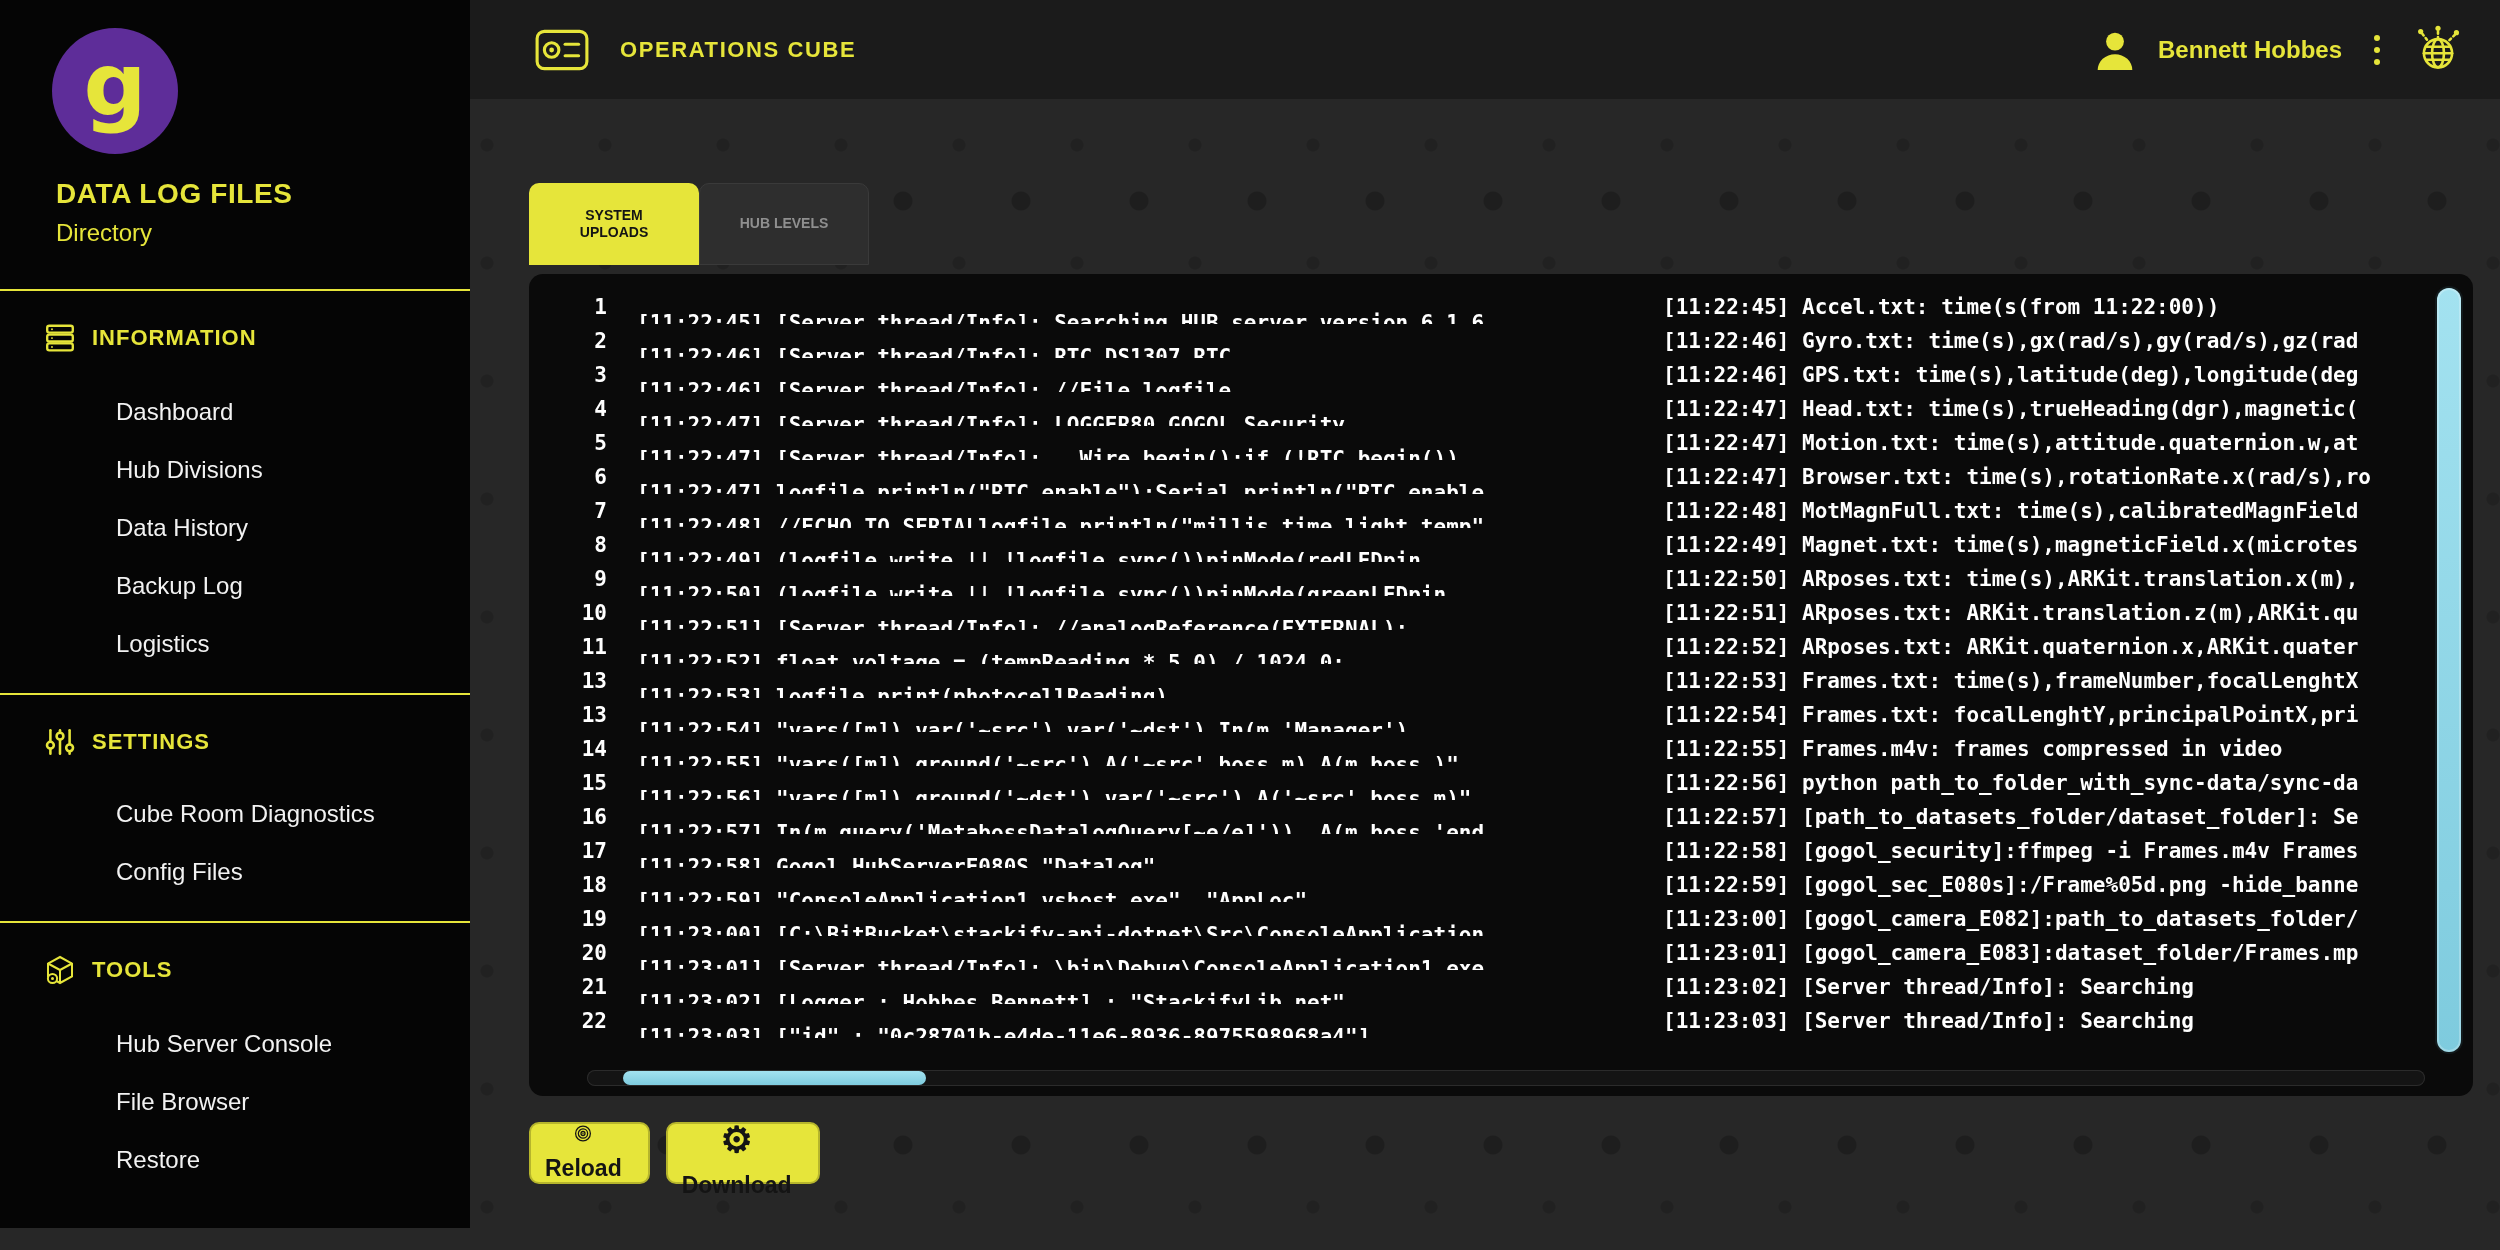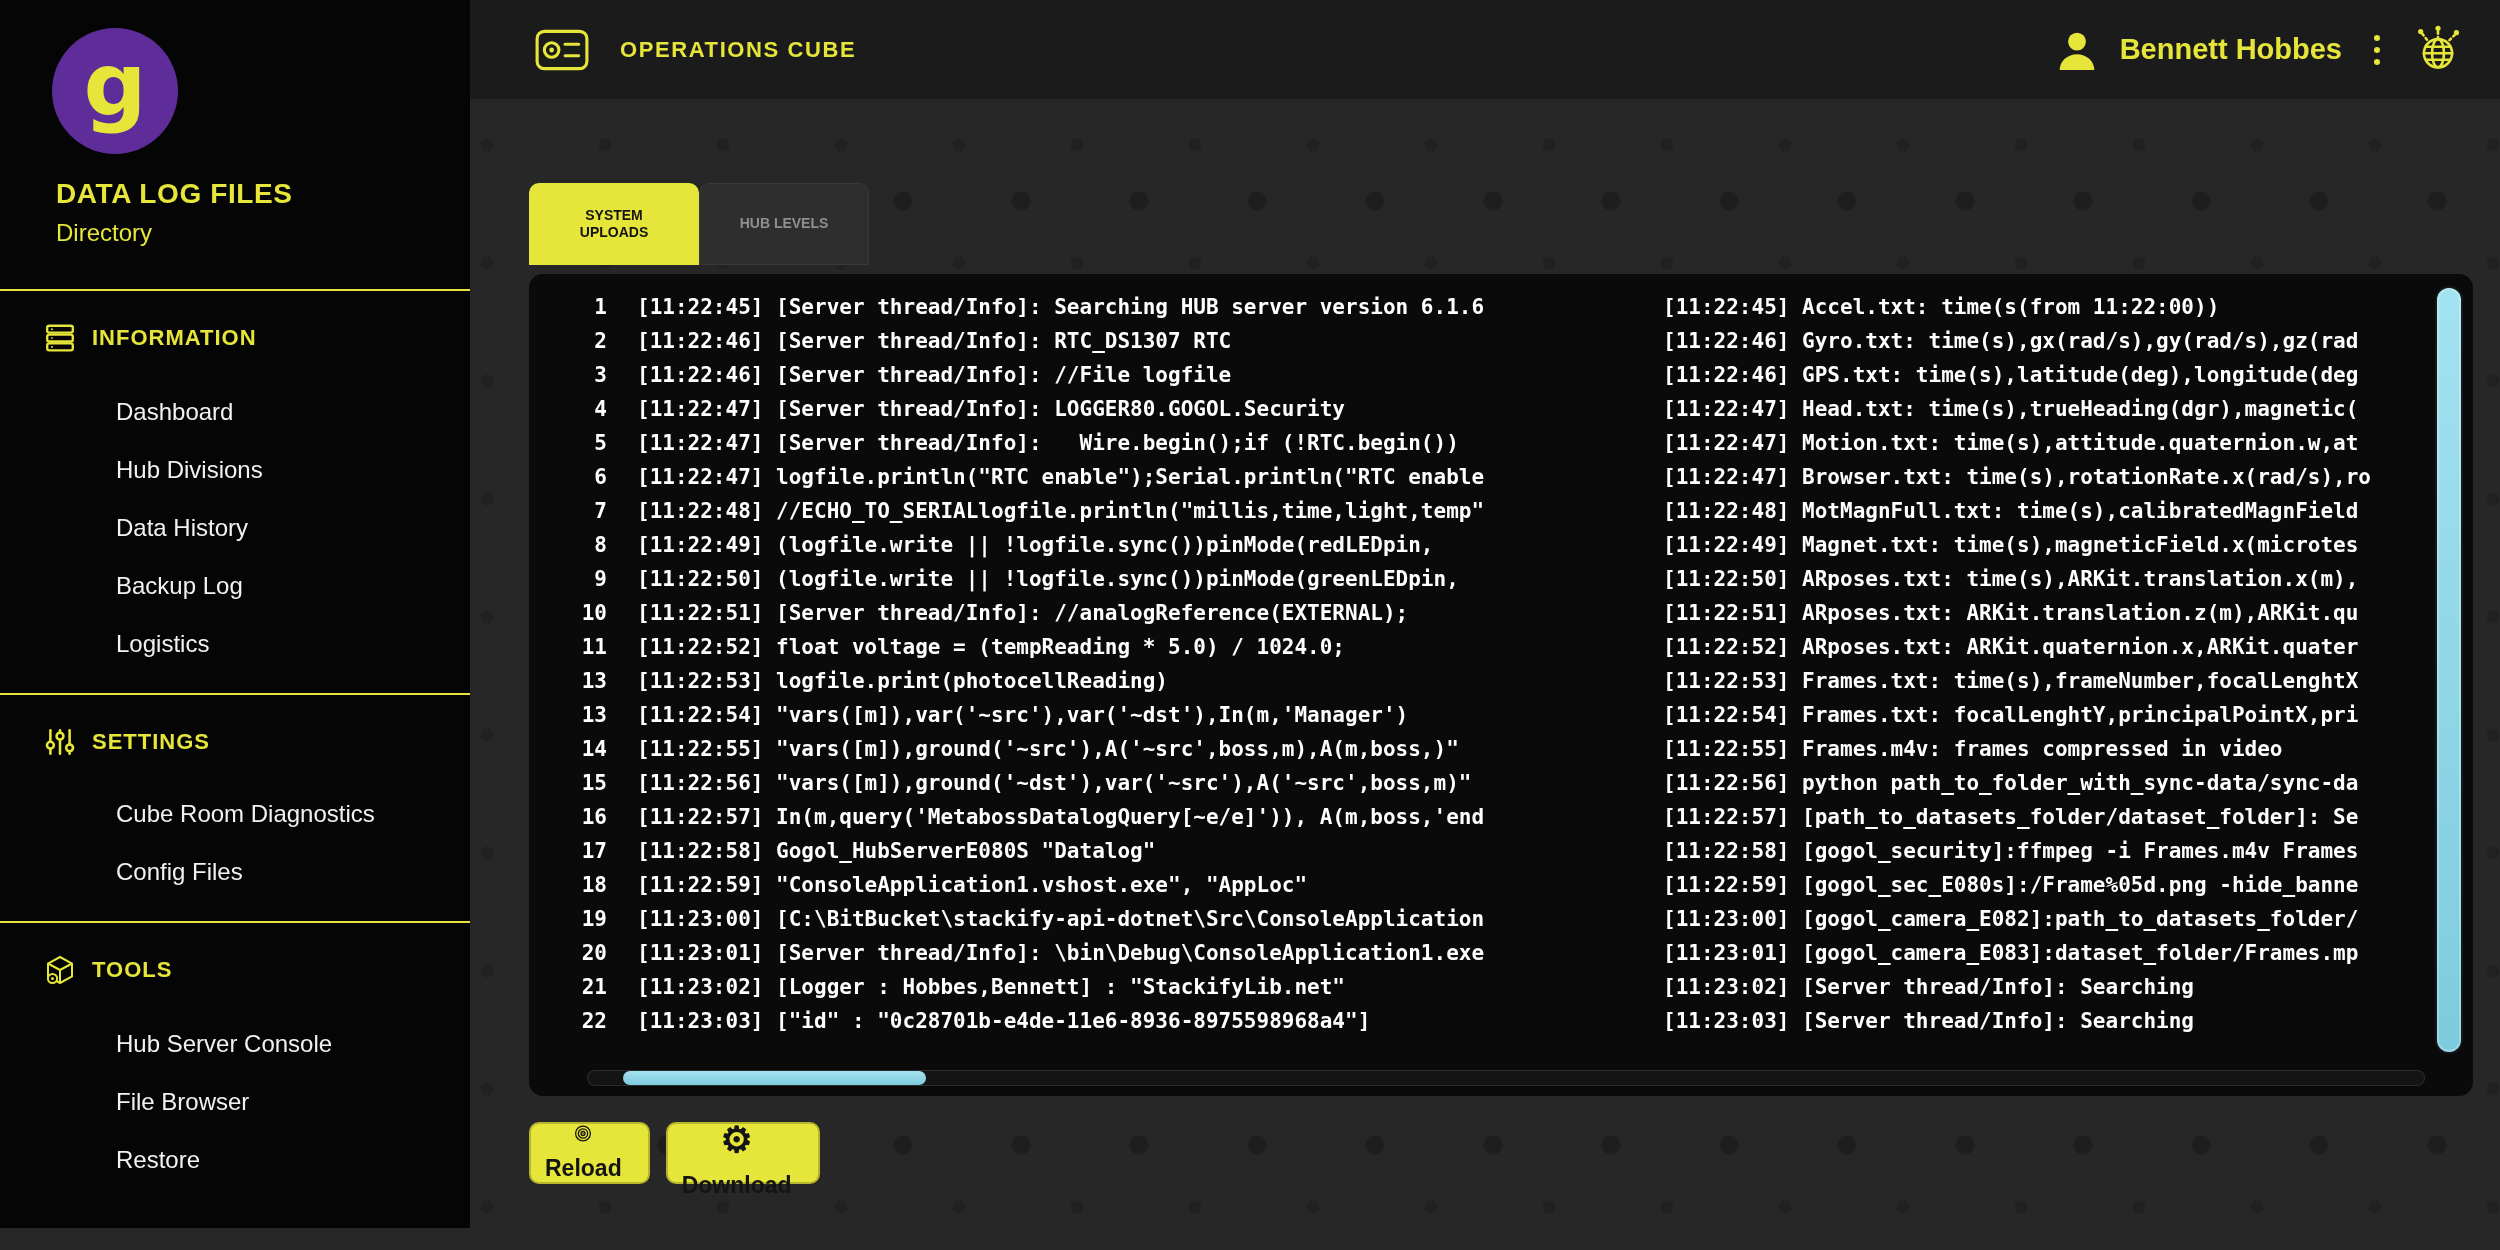--- a/index.html
+++ b/index.html
@@ -14,21 +14,21 @@
          background-position:18px 24px, 74px 86px; }
 
   
   .topbar { position:absolute; left:470px; top:0; right:0; height:99px; background:#1b1b1b;
             display:flex; align-items:center; padding:0 36px 0 64px; z-index:3; }
   .ops-icon { width:56px; height:48px; flex:0 0 auto; }
   .topbar-title { margin-left:30px; color:#e6e53a; font-weight:700; font-size:22px;
                   letter-spacing:1.6px; }
   .topbar-right { margin-left:auto; display:flex; align-items:center; gap:22px; }
   .avatar { width:42px; height:42px; }
-  .user-name { color:#e6e53a; font-size:29px; font-weight:700; }
+  .user-name { color:#e6e53a; font-size:24px; font-weight:700; }
   .kebab { display:flex; flex-direction:column; gap:6px; padding:6px 10px; cursor:pointer; }
   .kebab i { width:6px; height:6px; border-radius:50%; background:#e6e53a; }
   .globe { width:52px; height:52px; }
 
   
   .sidebar { position:absolute; left:0; top:0; width:470px; height:1228px; background:#050505;
              z-index:4; }
   .logo { margin:28px 0 0 52px; width:126px; height:126px; border-radius:50%;
           background:#5e2d99; display:flex; align-items:center; justify-content:center; }
   .logo span { color:#e6e53a; font-family:"DejaVu Sans", sans-serif; font-weight:700;
@@ -56,21 +56,21 @@
   .tab.inactive { background:#2e2e2e; color:#8f8f8f; border:1px solid #3a3a3a; }
 
   
   .console { position:absolute; left:529px; top:274px; width:1944px; height:822px;
              background:#0a0a0a; border-radius:14px; z-index:2; }
   .rows { position:absolute; left:20px; top:16px; right:60px; }
   .log-row { display:flex; height:34px; line-height:34px; white-space:pre;
              font-family:"DejaVu Sans Mono", monospace; font-weight:700; font-size:21px;
              color:#ffffff; }
   .ln { width:58px; text-align:right; margin-right:30px; flex:0 0 auto; }
-  .lcell { width:1026px; overflow:hidden; flex:0 0 auto; }
+  .lcell { width:1026px; overflow:hidden; flex:0 0 auto;margin-top:16px; }
   .rcell { flex:1 1 auto; overflow:hidden; }
 
   .vtrack { position:absolute; top:12px; right:10px; bottom:42px; width:28px;
             background:#121a1c; border-radius:14px; }
   .vthumb { position:absolute; left:2px; right:2px; top:2px; bottom:2px; border-radius:12px;
             background:linear-gradient(180deg,#a3e2f0,#7ecbde);
             box-shadow:inset 0 0 0 2px rgba(255,255,255,0.25); cursor:pointer; }
   .htrack { position:absolute; left:58px; right:48px; bottom:10px; height:16px;
             background:#141414; border-radius:8px; box-shadow:inset 0 0 0 1px #2b2b2b; }
   .hthumb { position:absolute; left:36px; top:1px; width:303px; height:14px; border-radius:7px;

